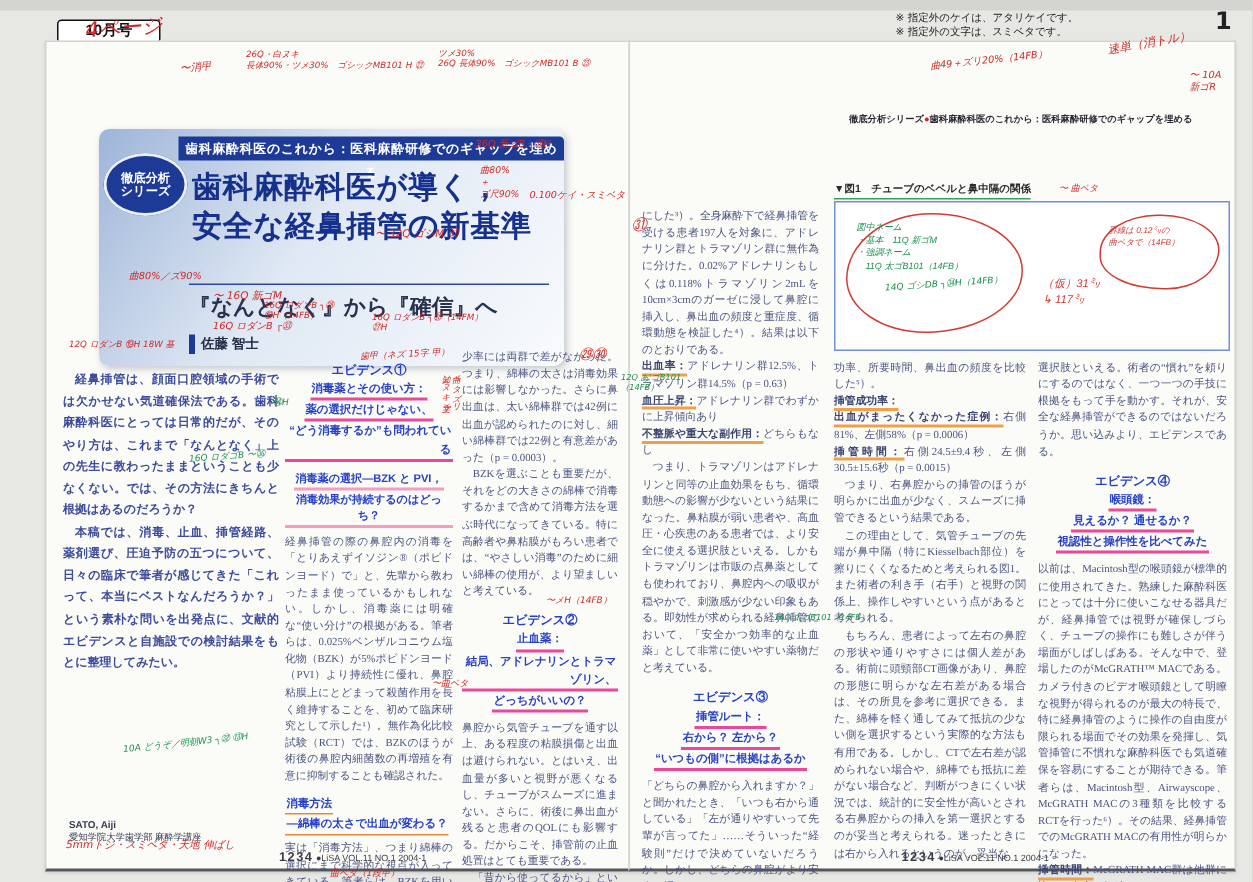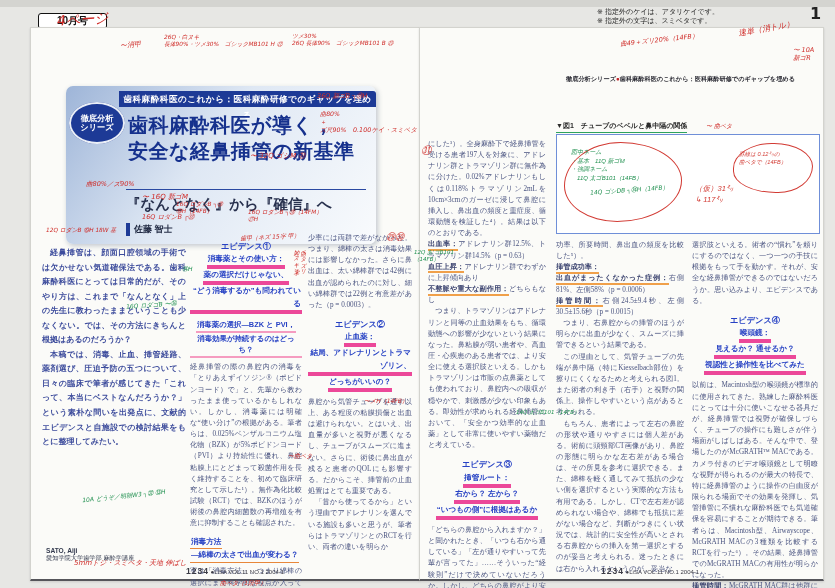--- a/index.html
+++ b/index.html
@@ -42,21 +42,21 @@
   .col{position:absolute;}
   .body .para{margin:0;text-indent:1em;font-family:"Liberation Serif","DejaVu Serif",serif;
         font-size:7.2px;line-height:1.55;text-align:justify;color:#4a5480;}
   .body .para.no-indent{text-indent:0;}
   .intro .para{font-family:"Liberation Sans",sans-serif;font-size:8px;line-height:1.82;
         color:#3d4c9c;font-weight:700;text-align:justify;margin:0;text-indent:1em;}
   .u-label{font-weight:bold;color:#3c4470;border-bottom:2px solid #f0a04a;padding-bottom:.5px;}
 
   
   .ev-head{margin:7px 0 5px;text-align:right;font-weight:bold;color:#2742c4;font-size:7.6px;line-height:1.6;}
-  .hline{display:table;margin:0 auto;border-bottom:4px solid #ec4899;padding:0 1px;}
+  .hline{display:table;margin:0 auto;border-bottom:2px solid #ec4899;padding:0 1px;}
   .ev-head .hline:first-child{border-bottom:none;font-size:8.2px;}
   .sub-head{margin:2px 0 4px;text-align:center;font-weight:bold;color:#2742c4;font-size:7.4px;line-height:1.6;}
   .hline2{display:table;margin:0 auto;border-bottom:2px solid #f59cc0;padding:0 1px;}
   .method-head{margin:6px 0 3px;font-weight:bold;color:#2742c4;font-size:7.6px;line-height:1.7;text-align:center;}
   .hline3{display:table;margin:0;border-bottom:1.6px solid #e8873a;padding:0 1px;}
 
   
   .affil{position:absolute;left:46px;top:547px;color:#333a4e;}
   .affil .en{font-size:6.6px;font-weight:bold;}
   .affil .ja{font-size:6.2px;}
@@ -150,20 +150,21 @@
         <div class="hline3">―綿棒の太さで出血が変わる？</div>
       </div>
     <div class="body">
         <div class="para no-indent">実は「消毒方法」、つまり綿棒の選択にまで科学的な視点が入ってきている。筆者らは、BZKを用いた鼻腔消毒において太い綿棒と細い綿棒でRCTを実施した⁵）。「太いほうがよく拭えるんじゃ？」と思われるかもしれない。しかしRCTの結果では、細菌数の減</div>
       </div>
   </div>
 
   <div class="col" style="left:308px;top:233px;width:104px;">
     <div class="body">
         <div class="para no-indent">少率には両群で差がなかった。つまり、綿棒の太さは消毒効果には影響しなかった。さらに鼻出血は、太い綿棒群では42例に出血が認められたのに対し、細い綿棒群では22例と有意差があった（p = 0.0003）。</div>
+        <div class="para">BZKを選ぶことも重要だが、それをどの大きさの綿棒で消毒するかまで含めて消毒方法を選ぶ時代になってきている。特に高齢者や鼻粘膜がもろい患者では、“やさしい消毒”のために細い綿棒の使用が、より望ましいと考えている。</div>
       </div>
     <div class="ev-head">
         <div class="hline">エビデンス②</div>
         <div class="hline">止血薬：</div>
         <div class="hline">結局、アドレナリンとトラマゾリン、</div>
         <div class="hline">どっちがいいの？</div>
       </div>
     <div class="body">
         <div class="para no-indent">鼻腔から気管チューブを通す以上、ある程度の粘膜損傷と出血は避けられない。とはいえ、出血量が多いと視野が悪くなるし、チューブがスムーズに進まない。さらに、術後に鼻出血が残ると患者のQOLにも影響する。だからこそ、挿管前の止血処置はとても重要である。</div>
         <div class="para">「昔から使ってるから」という理由でアドレナリンを選んでいる施設も多いと思うが、筆者らはトラマゾリンとのRCTを行い、両者の違いを明らか</div>
@@ -270,21 +271,21 @@
 ⑲H（14FB）</div>
       <div class="ann red" style="left: 248px; top: 209px; font-size: 5.8px;">16Q ロダンB ┐㉘（14FM）
 ㉗H</div>
       <div class="ann red" style="left: 240px; top: 233px; font-size: 6px; transform: rotate(-3deg);">歯甲（ネズ 15字 甲）</div>
       <div class="ann red vert" style="left: 293px; top: 246px; font-size: 5.5px;">曲ベタズリ
 卸ソ（ヌキ文字）</div>
       <div class="ann red" style="left: 386px; top: 232px; font-size: 9px;">㉙㉚</div>
       <div class="ann green" style="left: 182px; top: 265px; font-size: 6px;">⑭H</div>
       <div class="ann green" style="left: 126px; top: 301px; font-size: 6px; transform: rotate(-4deg);">16Q ロダゴB 〜㊱</div>
       <div class="ann green" style="left: 82px; top: 492px; font-size: 6px; transform: rotate(-6deg);">10A どうぞ／明朝W3 ┐㉜ ⑬H</div>
-      <div class="ann red" style="left: 44px; top: 559px; font-size: 7px; margin-left: 30px;">5mmトジ・スミベタ・天地 伸ばし</div>
+      <div class="ann red" style="left: 44px; top: 559px; font-size: 7px;">5mmトジ・スミベタ・天地 伸ばし</div>
       <div class="ann red" style="left: 220px; top: 579px; font-size: 6px;">曲ベタ（1段甲）</div>
       <div class="ann red" style="left: 288px; top: 452px; font-size: 6px;">〜曲ベタ</div>
       <div class="ann red" style="left: 364px; top: 397px; font-size: 6px;">〜メH（14FB）</div>
       <div class="ann red" style="left: 620px; top: 36px; font-size: 6.5px; transform: rotate(-6deg);">曲49＋ズリ20%（14FB）</div>
       <div class="ann red" style="left: 793px; top: 46px; font-size: 6.5px;">〜 10A
 新ゴR</div>
       <div class="ann green" style="left: 590px; top: 186px; font-size: 6px; transform: rotate(-4deg);">14Q ゴシDB ┐㉞H（14FB）</div>
       <div class="ann red" style="left: 706px; top: 122px; font-size: 6px;">〜 曲ベタ</div>
       <div class="ann red" style="left: 421px; top: 145px; font-size: 10px;">㉛</div>
       <div class="ann green" style="left: 414px; top: 249px; font-size: 5.5px;">12Q あ'ゴB101

